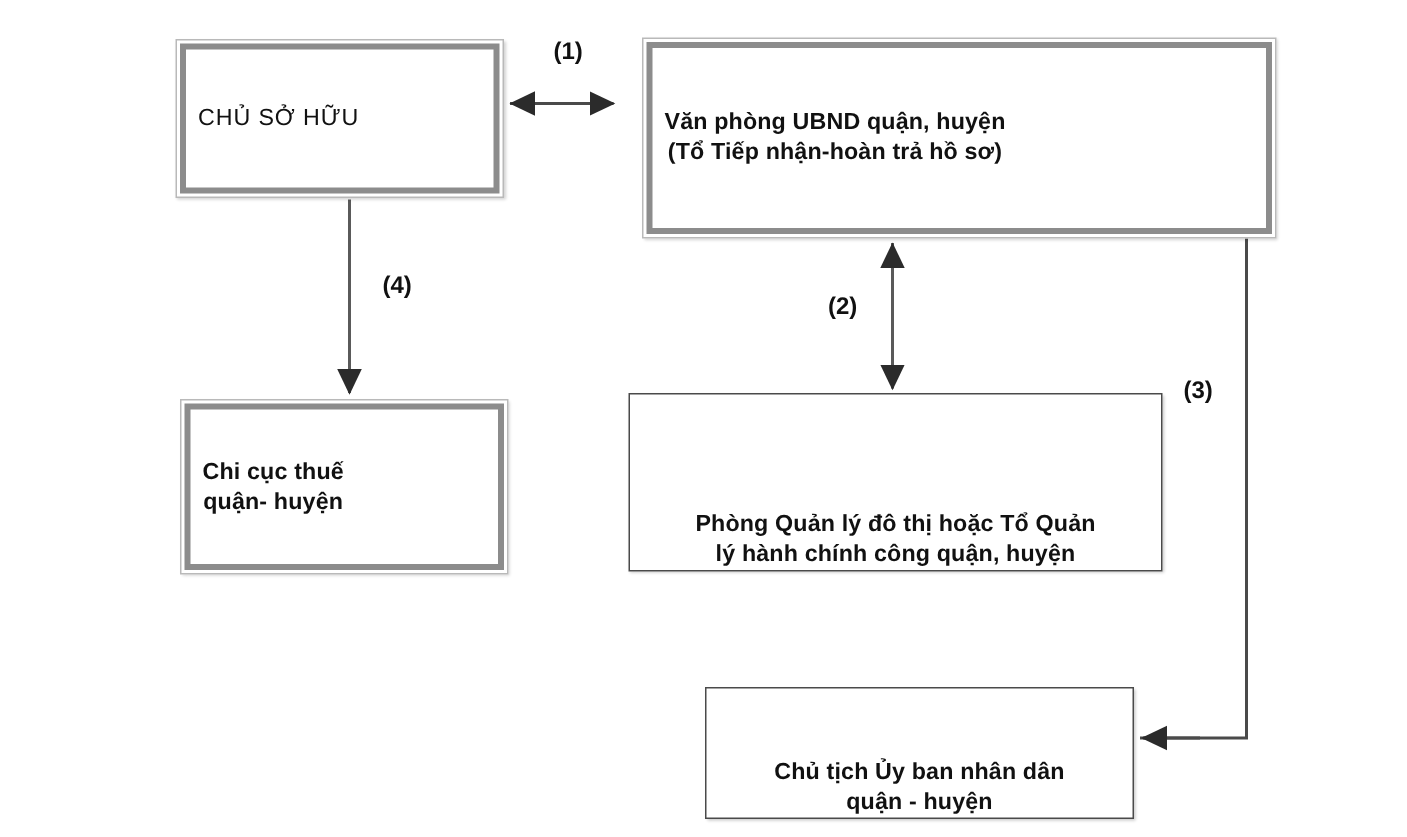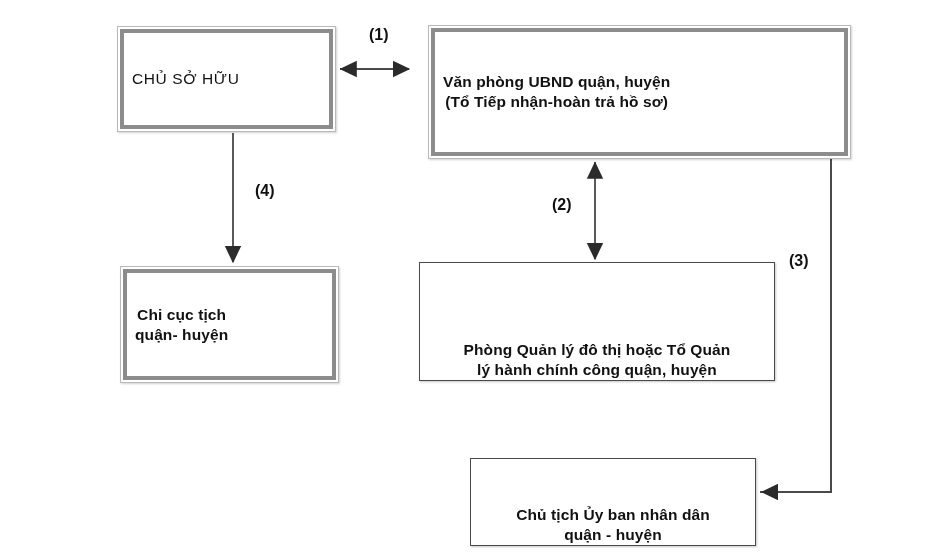--- a/index.html
+++ b/index.html
@@ -126,21 +126,21 @@
 
   <div class="node double" style="left:412px; top:25px; width:423px; height:134px;margin-left:16px;">
     <div class="inner">
       <span class="node-label bold">Văn phòng UBND quận, huyện
 (Tổ Tiếp nhận-hoàn trả hồ sơ)</span>
     </div>
   </div>
 
   <div class="node double" style="left:120px; top:266px; width:219px; height:117px;">
     <div class="inner">
-      <span class="node-label bold">Chi cục tịch
+      <span class="node-label bold">Chi cục thuế
 quận- huyện</span>
     </div>
   </div>
 
   <div class="node single" style="left:419px; top:262px; width:356px; height:119px;">
     <div class="inner">
       <span class="node-label bold">Phòng Quản lý đô thị hoặc Tổ Quản
 lý hành chính công quận, huyện</span>
     </div>
   </div>

